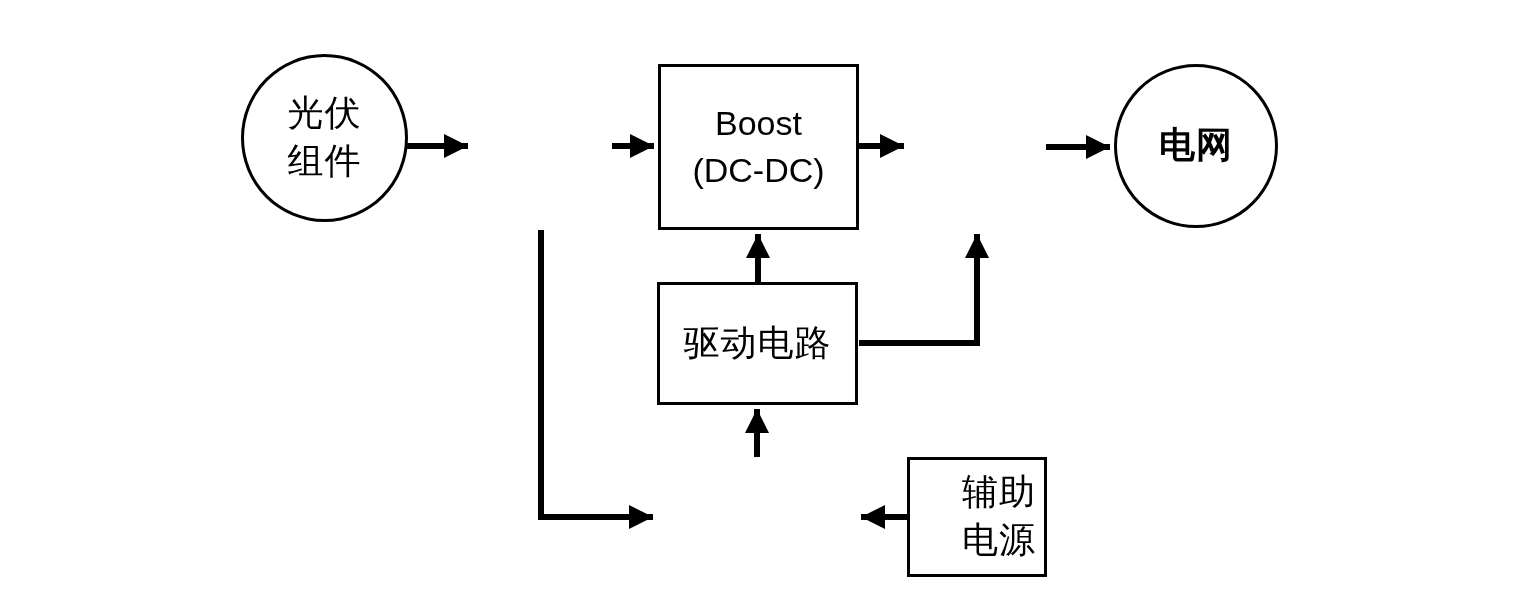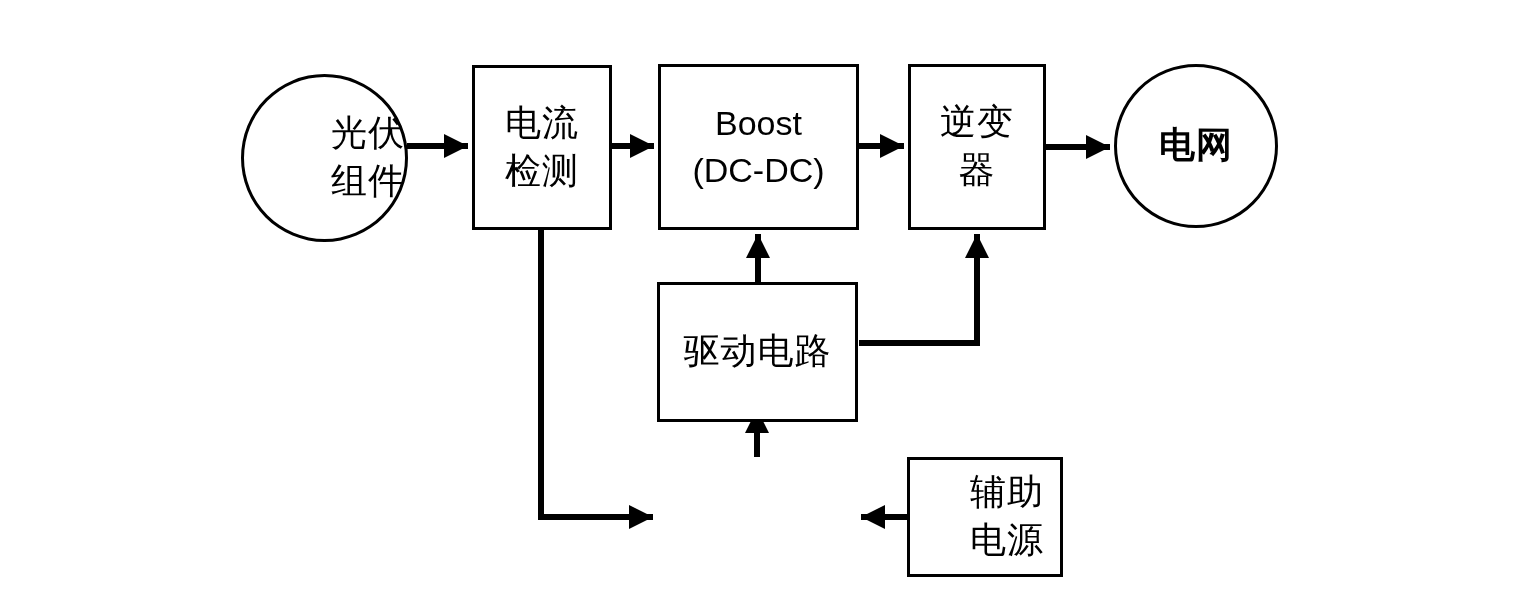--- a/index.html
+++ b/index.html
@@ -34,28 +34,28 @@
     line-height: 1.32;
     letter-spacing: 1px;
   }
   .node.latin .label {
     font-family: "Liberation Sans", "DejaVu Sans", sans-serif;
     font-size: 34px;
     line-height: 1.38;
     letter-spacing: 0;
   }
   
-  #node-pv        { left: 241px;  top: 74px;  width: 167px; height: 168px; justify-content: flex-end; }
+  #node-pv        { left: 241px;  top: 54px;  width: 167px; height: 168px; }
   #node-current   { left: 472px;  top: 65px;  width: 140px; height: 165px; }
   #node-boost     { left: 658px;  top: 64px;  width: 201px; height: 166px; }
   #node-inverter  { left: 908px;  top: 64px;  width: 138px; height: 166px; }
   #node-grid      { left: 1114px; top: 64px;  width: 164px; height: 164px; font-weight: bold; }
-  #node-drive     { left: 657px;  top: 282px; width: 201px; height: 140px; }
+  #node-drive     { left: 657px;  top: 282px; width: 201px; height: 123px; }
   #node-control   { left: 657px;  top: 457px; width: 200px; height: 120px; }
-  #node-aux       { left: 907px;  top: 457px; width: 156px; height: 120px; padding-left: 44px; }
+  #node-aux       { left: 907px;  top: 457px; width: 140px; height: 120px; padding-left: 44px; }
 </style>
 </head>
 <body>
 
 <div class="canvas">
 
   <svg class="edges-layer" viewBox="0 0 1520 600" xmlns="http://www.w3.org/2000/svg">
     <defs>
       <marker id="arrowhead" viewBox="0 0 10 10" refX="10" refY="5" markerWidth="4" markerHeight="4" orient="auto">
         <path d="M 0 0 L 10 5 L 0 10 z" fill="#000000"></path>
@@ -72,34 +72,26 @@
       <path d="M 541 230 L 541 517 L 653 517" marker-end="url(#arrowhead)"></path>
       <path d="M 907 517 L 861 517" marker-end="url(#arrowhead)"></path>
     </g>
   </svg>
 
   <div class="node circle" id="node-pv">
     <span class="label">光伏
 组件</span>
   </div>
 
-  <div class="node" id="node-current">
-    <span class="label">电流
-检测</span>
-  </div>
 
   <div class="node latin" id="node-boost">
     <span class="label">Boost
 (DC-DC)</span>
   </div>
 
-  <div class="node" id="node-inverter">
-    <span class="label">逆变
-器</span>
-  </div>
 
   <div class="node circle" id="node-grid">
     <span class="label">电网</span>
   </div>
 
   <div class="node" id="node-drive">
     <span class="label">驱动电路</span>
   </div>
 
 

